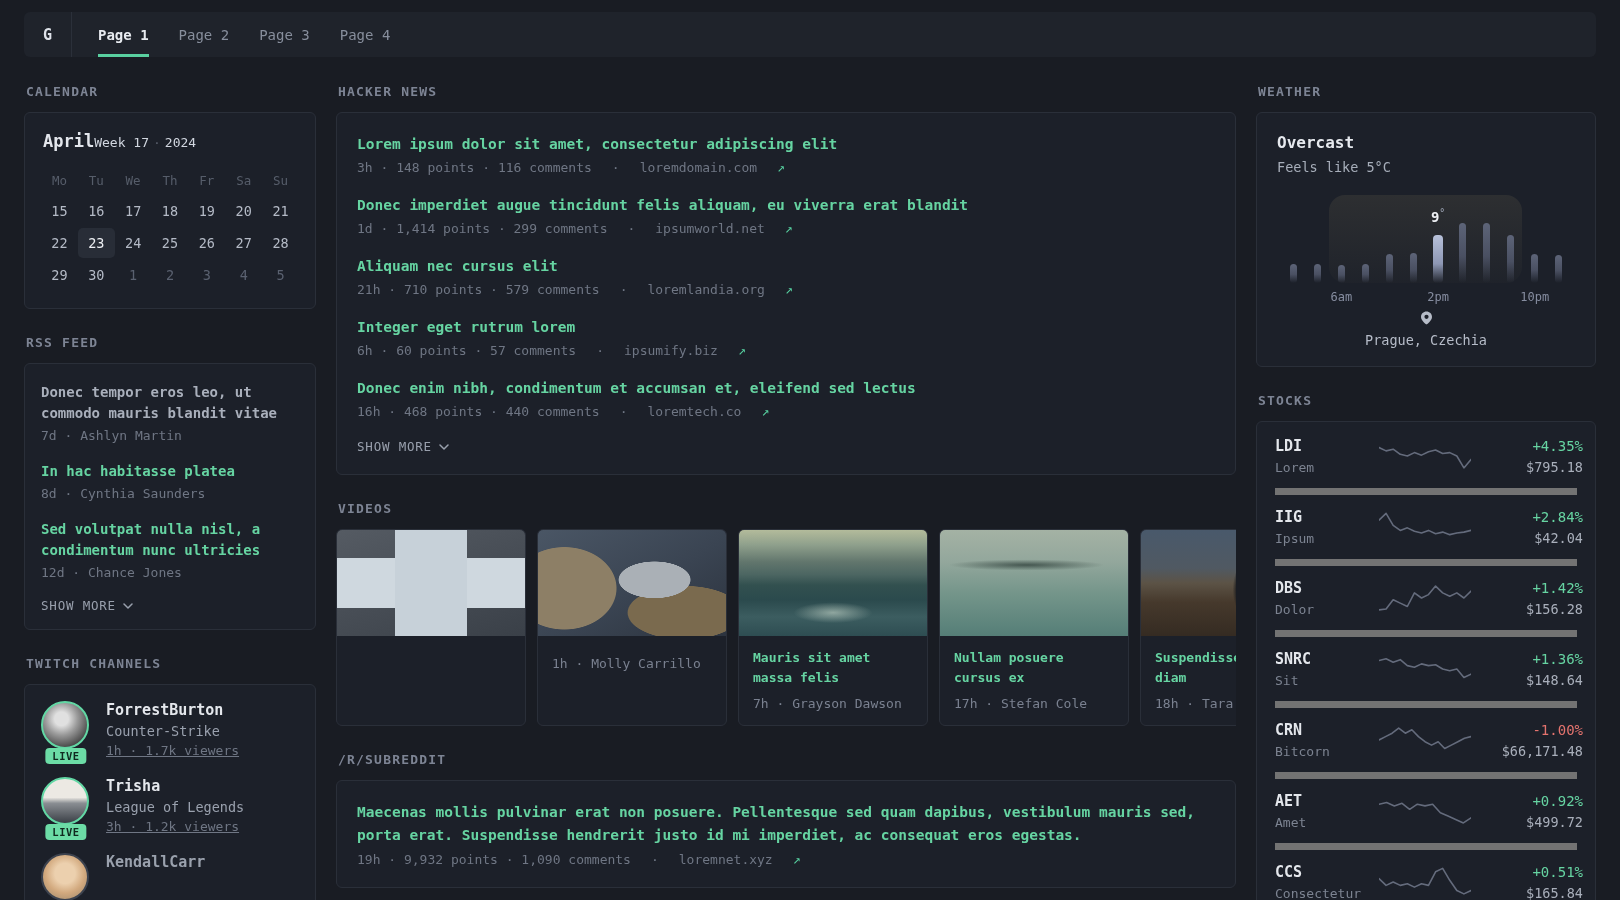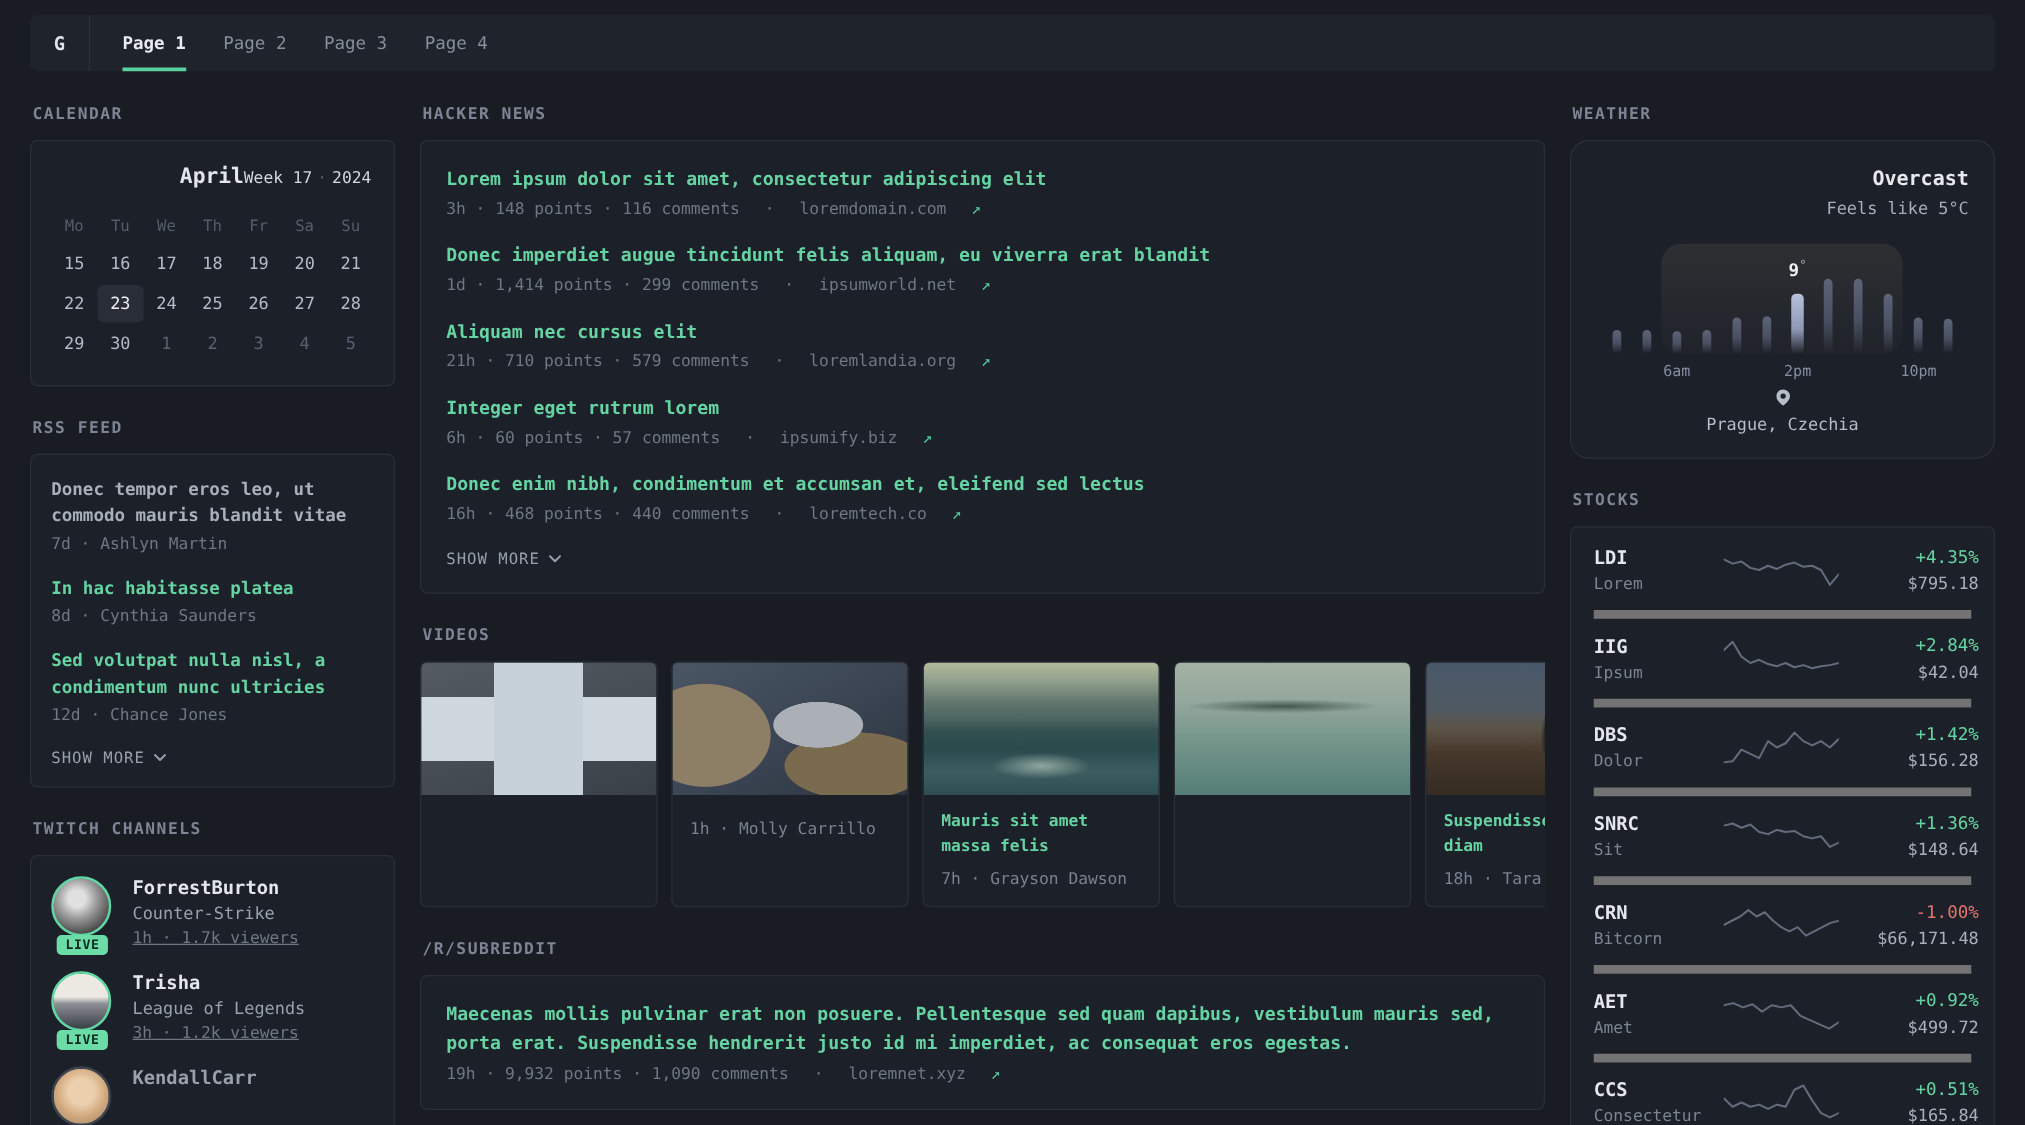--- a/index.html
+++ b/index.html
@@ -24,21 +24,21 @@
   .columns{display:flex;gap:20px;align-items:flex-start;margin-top:27px;}
   .col-left{width:292px;flex:none;}
   .col-mid{flex:1;min-width:0;}
   .col-right{width:340px;flex:none;}
   .widget+.widget{margin-top:26px;}
   .w-header{color:#7d8494;font-size:13px;letter-spacing:1.2px;margin:0 0 13px 2px;}
   .card{background:#1c2029;border:1px solid #2a2f39;border-radius:6px;}
 
   
   .cal-card{padding:18px 16px 18px;}
-  .cal-head{display:flex;justify-content:flex-end;align-items:baseline;padding:0 2px;}
+  .cal-head{display:flex;justify-content:flex-start;align-items:baseline;padding:0 2px;}
   .cal-month{font-size:17px;font-weight:bold;color:#e3e6ec;}
   .cal-meta{font-size:13px;color:#d2d7e0;}
   .cal-meta .dot{color:#565c69;margin:0 4px;}
   .cal-grid{display:grid;grid-template-columns:repeat(7,1fr);row-gap:2px;margin-top:16px;text-align:center;}
   .cal-dow{color:#565d6a;font-size:12.5px;padding:6px 0;}
   .cal-day{color:#b4bac6;font-size:13.5px;padding:7px 0;border-radius:5px;}
   .cal-day.selected{background:#282d37;color:#eceef2;font-weight:normal;}
   .cal-day.dim{color:#5a6170;}
 
   
@@ -101,21 +101,21 @@
     radial-gradient(30% 14% at 50% 78%,rgba(215,230,215,.55),rgba(215,230,215,0) 70%),
     linear-gradient(180deg,#b3bb9b 0%,#8fa08c 14%,#62766d 30%,#4c6662 42%,#32504f 52%,#2b4a4d 66%,#3c5d60 82%,#2e4d52 100%);}
   .thumb-canoe{background:
     radial-gradient(55% 7% at 46% 33%,rgba(28,44,40,.65),rgba(28,44,40,0) 75%),
     linear-gradient(180deg,#a4b2a4 0%,#93a79c 30%,#74958a 60%,#557e77 100%);}
   .thumb-field{background:
     radial-gradient(16% 46% at 60% 56%,rgba(18,21,26,.95) 0 55%,rgba(18,21,26,0) 70%),
     linear-gradient(180deg,#49596b 0%,#505962 36%,#5c5346 50%,#46392c 68%,#352b22 100%);}
 
   
-  .wx-card{padding:20px 20px 18px;text-align:right;border-radius:15px;}
+  .wx-card{padding:20px 20px 18px;text-align:left;}
   .wx-cond{font-size:16px;font-weight:bold;color:#e6e9ee;}
   .wx-feels{font-size:13.5px;color:#a7aeba;margin-top:7px;}
   .wx-chart{position:relative;height:88px;margin:20px 4px 28px;display:flex;align-items:flex-end;}
   .wx-daylight{position:absolute;left:16.5%;width:66.5%;top:0;bottom:0;border-radius:16px;
     background:linear-gradient(180deg,rgba(130,120,90,.17),rgba(130,120,90,.03));}
   .wbar-col{flex:1;display:flex;justify-content:center;align-items:flex-end;position:relative;height:100%;}
   .wbar{width:7px;border-radius:4px;
     background:linear-gradient(180deg,#5d6478 0%,#4a5062 55%,rgba(70,76,94,0) 100%);}
   .wbar.hot{width:10px;
     background:linear-gradient(180deg,#b8c1da 0%,#8d97b4 60%,rgba(140,150,180,0) 100%);}
@@ -392,20 +392,24 @@
             <div class="card vid-card">
               <div class="vid-thumb thumb-sea"></div>
               <div class="vid-body">
                 <div class="vid-title">Mauris sit amet massa felis</div>
                 <div class="vid-meta">7h · Grayson Dawson</div>
               </div>
             </div>
 
             <div class="card vid-card">
               <div class="vid-thumb thumb-canoe"></div>
+              <div class="vid-body">
+                <div class="vid-title">Nullam posuere cursus ex</div>
+                <div class="vid-meta">17h · Stefan Cole</div>
+              </div>
             </div>
 
             <div class="card vid-card">
               <div class="vid-thumb thumb-field"></div>
               <div class="vid-body">
                 <div class="vid-title">Suspendisse posuere diam</div>
                 <div class="vid-meta">18h · Tara</div>
               </div>
             </div>
 

